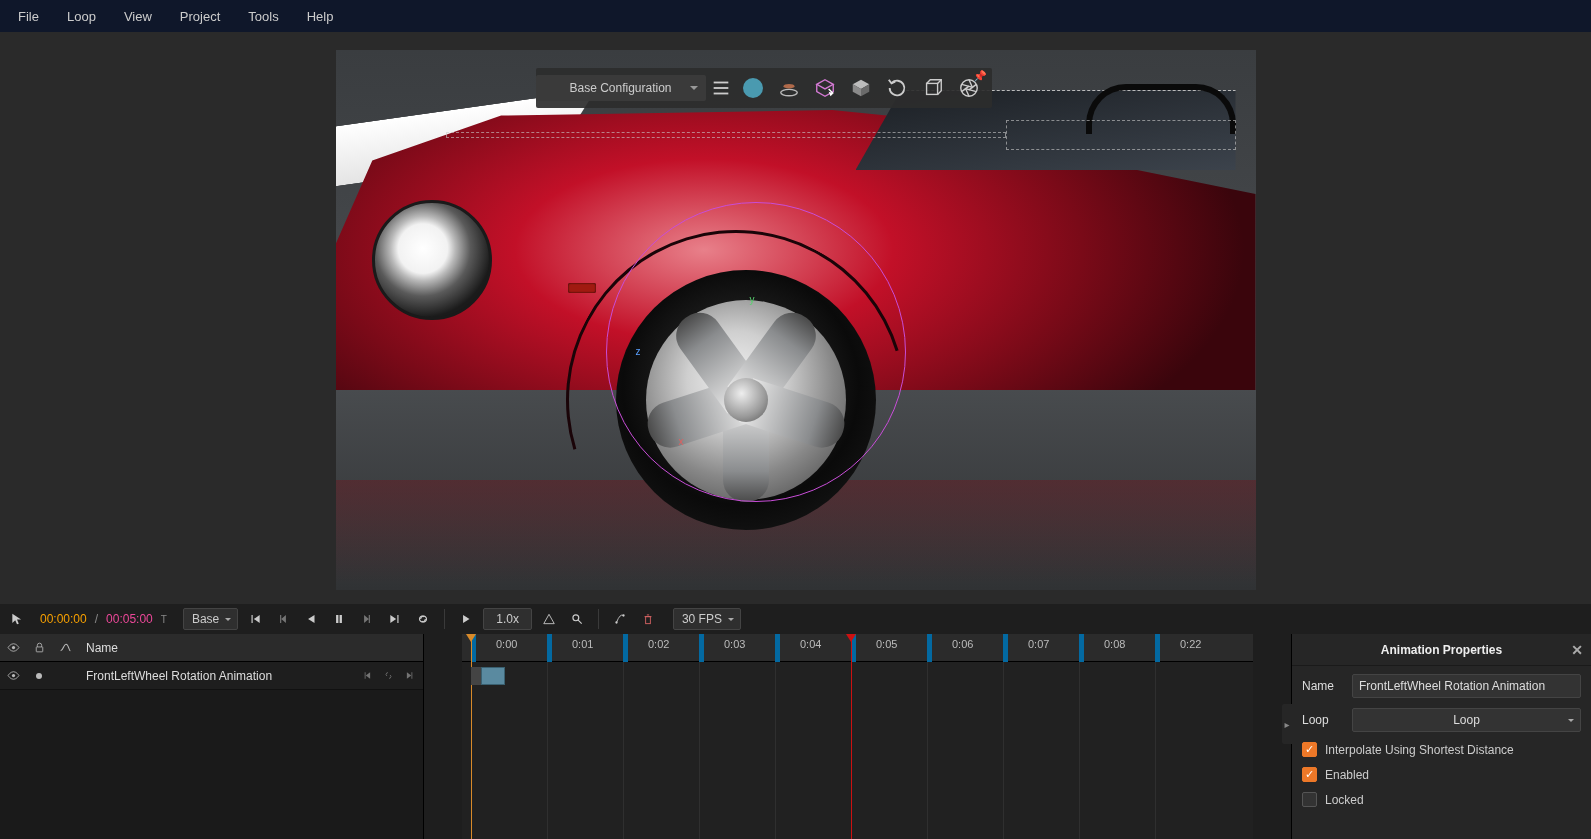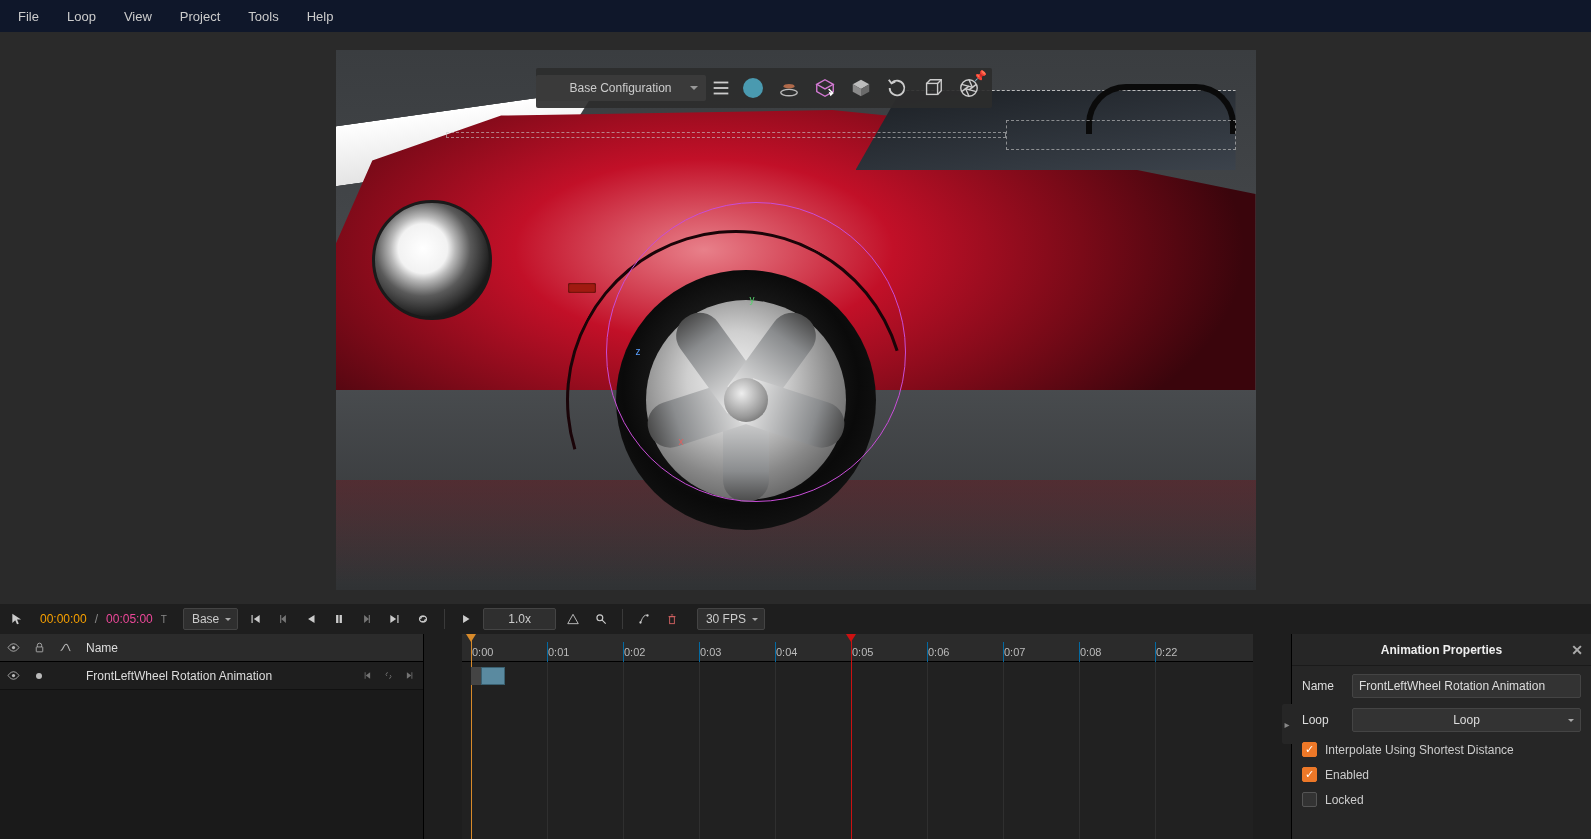--- a/index.html
+++ b/index.html
@@ -31,42 +31,42 @@
 .transport .arrow-cursor svg { width:14px; height:14px; }
 .transport .tc1 { color:#f7a000; margin-left:6px; }
 .transport .slash { color:#888; margin:0 2px; }
 .transport .tc2 { color:#ec4899; }
 .transport .tsuffix { color:#888; font-size:10px; margin-left:2px; }
 .transport .dd { height:22px; background:#2f2f2f; border:1px solid #444; display:flex; align-items:center; padding:0 18px 0 8px; position:relative; font-size:12px; border-radius:2px; }
 .transport .dd::after { content:""; position:absolute; right:6px; top:9px; border:3px solid transparent; border-top-color:#aaa; }
 .transport .tbtn { width:22px; height:22px; display:flex; align-items:center; justify-content:center; cursor:pointer; color:#ccc; border-radius:2px; }
 .transport .tbtn svg { width:14px; height:14px; fill:#ccc; }
 .transport .sep { width:1px; height:20px; background:#3a3a3a; margin:0 4px; }
-.transport .speed { height:22px; background:#2f2f2f; border:1px solid #444; padding:0 24px; display:flex; align-items:center; font-size:12px; border-radius:2px; }
+.transport .speed { height:22px; background:#2f2f2f; border:1px solid #444; padding:0 12px; display:flex; align-items:center; font-size:12px; border-radius:2px; }
 
 
 .bottom-split { flex:1; display:flex;gap:38px; }
 
 
 .tracks { width:424px; background:#1a1a1a; border-right:1px solid #000; display:flex; flex-direction:column; }
 .tracks .header { height:28px; display:flex; align-items:center; background:#2b2b2b; border-bottom:1px solid #000; font-size:12px; }
 .tracks .header .col-ic { width:26px; display:flex; align-items:center; justify-content:center; }
 .tracks .header .name-col { flex:1; padding-left:8px; color:#ddd; }
 .tracks .row { height:28px; display:flex; align-items:center; background:#1e1e1e; border-bottom:1px solid #111; font-size:12px; }
 .tracks .row .col-ic { width:26px; display:flex; align-items:center; justify-content:center; }
 .tracks .row .name-col { flex:1; padding-left:8px; color:#ddd; }
 .tracks .row .row-btns { display:flex; gap:2px; padding-right:6px; }
 .tracks .row .row-btns .rb { width:18px; height:18px; display:flex; align-items:center; justify-content:center; opacity:.55; cursor:pointer; }
 .tracks svg { width:13px; height:13px; fill:#bbb; }
 .dot { width:6px; height:6px; background:#bbb; border-radius:50%; }
 
 
 .timeline { flex:1; background:#212121; position:relative; overflow:hidden; }
 .ruler { height:28px; background:#2b2b2b; border-bottom:1px solid #000; position:relative; }
-.ruler .tick { position:absolute; top:8px; height:28px; border-left:1px solid #0369a1; padding-left:0; font-size:11px; color:#bbb; line-height:20px; }
+.ruler .tick { position:absolute; top:0; height:28px; border-left:5px solid #0369a1; padding-left:20px; font-size:11px; color:#bbb; line-height:20px; }
 .timeline .grid .vline { position:absolute; top:28px; bottom:0; border-left:1px solid #2f2f2f; }
 .timeline .playhead { position:absolute; top:0; bottom:0; width:1px; background:#c11; }
 .timeline .playhead::before { content:""; position:absolute; top:0; left:-5px; border:5px solid transparent; border-top:8px solid #c11; }
 .timeline .curhead { position:absolute; top:0; bottom:0; width:1px; background:#d88a2a; left:9px; }
 .timeline .curhead::before { content:""; position:absolute; top:0; left:-5px; border:5px solid transparent; border-top:8px solid #d88a2a; }
 .timeline .clip-row { position:absolute; top:28px; left:0; right:0; height:28px; }
 .timeline .clip { position:absolute; top:5px; height:18px; background:#5a8aa0; border:1px solid #3a6070; }
 .timeline .segbar { position:absolute; top:5px; height:18px; background:#444; }
 
 

